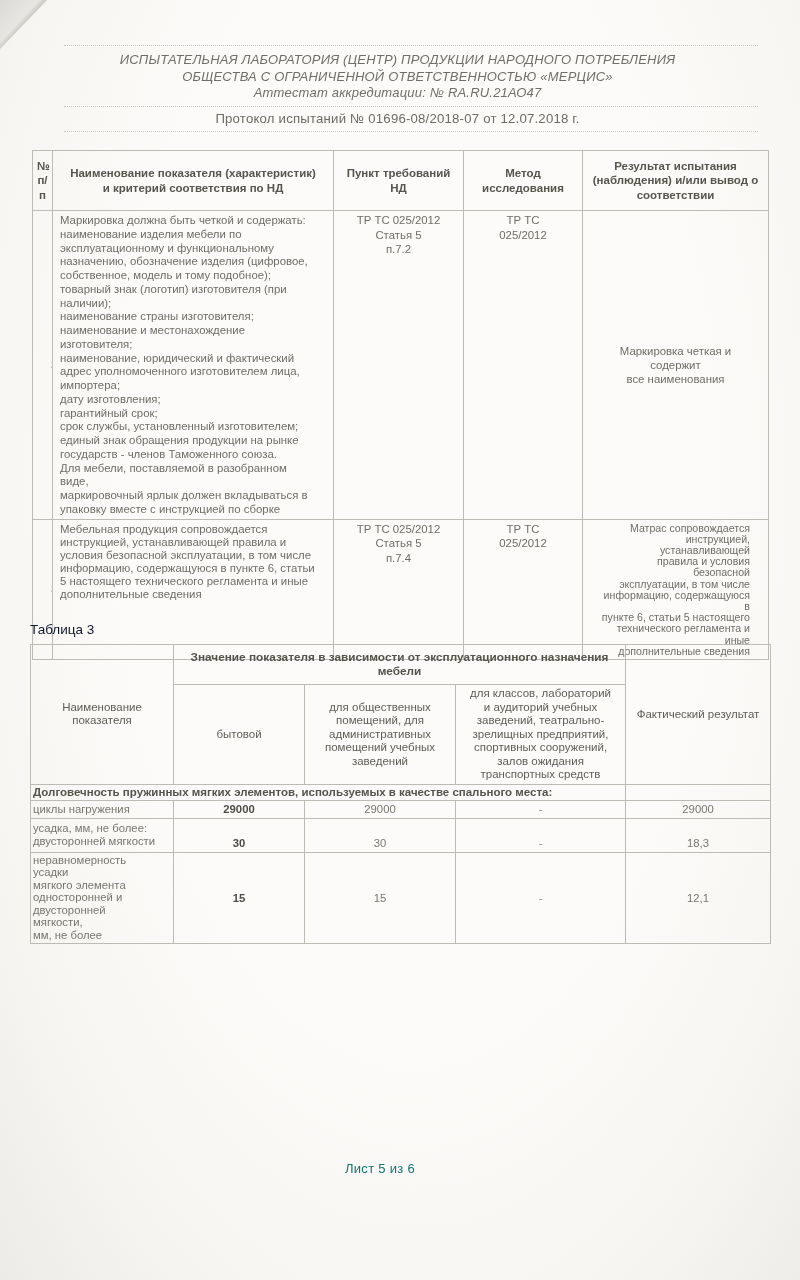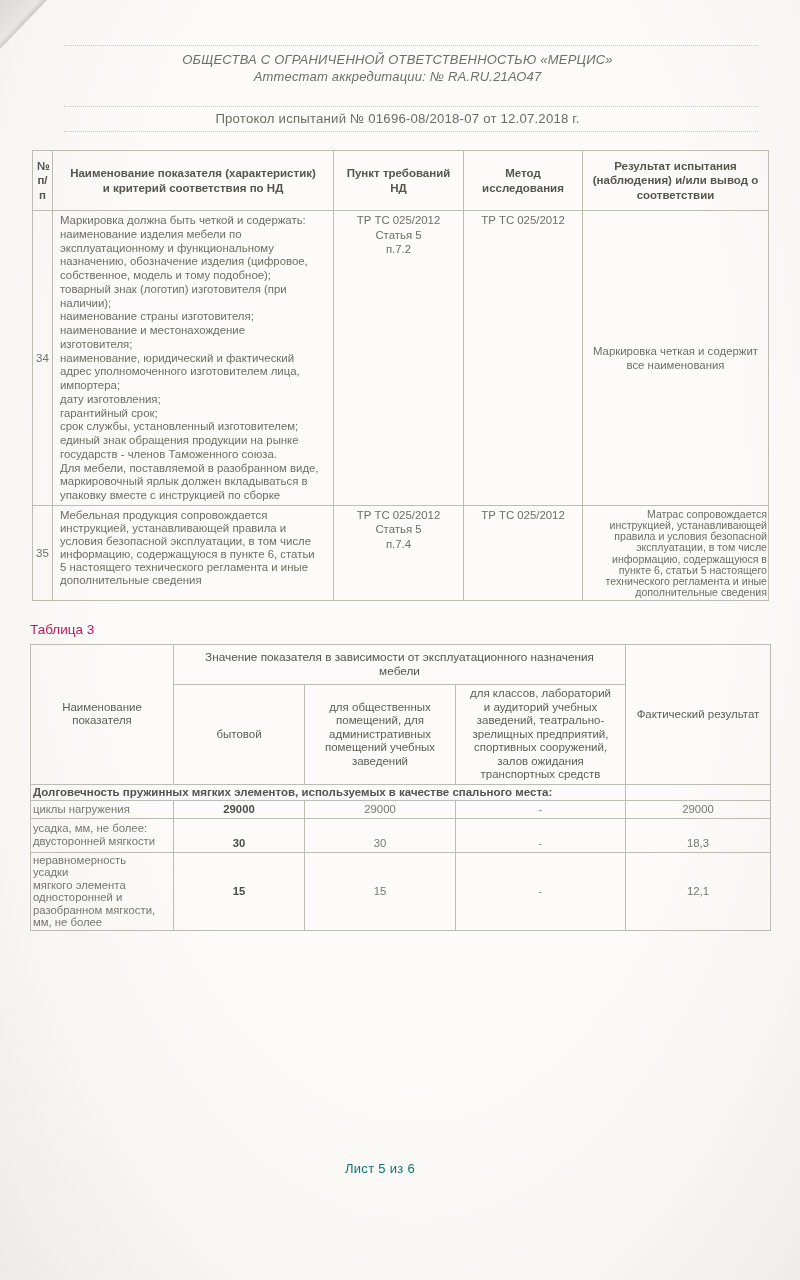--- a/index.html
+++ b/index.html
@@ -33,37 +33,37 @@
 
   
   .t1{position:absolute;left:32px;top:150px;width:736px;}
   .t1 th{
     font-weight:bold;color:#56554e;font-size:11.5px;line-height:14.5px;
     text-align:center;vertical-align:middle;padding:2px 4px;
   }
   .t1 tr.hrow{height:60px;}
   .t1 tr.r34{height:292px;}
   .t1 tr.r35{height:91px;}
-  .t1 td{font-size:11.4px;color:#6e6d66;vertical-align:top;padding:2px 1px;}
+  .t1 td{font-size:11.4px;color:#6e6d66;vertical-align:top;padding:2px 18px;}
   .t1 td.num{text-align:center;vertical-align:middle;font-size:11.5px;}
   .t1 td.name{line-height:13.75px;padding-left:7px;padding-top:3px;}
   .t1 td.name35{line-height:13.1px;padding-left:7px;padding-top:3px;}
   .t1 td.clause{text-align:center;line-height:14.5px;padding-top:2px;}
   .t1 td.method{text-align:center;line-height:14.5px;padding-top:2px;}
   .t1 td.result34{text-align:center;vertical-align:middle;line-height:14px;}
   .t1 td.result35{text-align:right;font-size:10.6px;line-height:11.2px;padding-top:3px;}
 
   
-  .t3caption{position:absolute;left:30px;top:622px;font-size:13.5px;color:#be185d;}
+  .t3caption{position:absolute;left:30px;top:622px;font-size:13.5px;color:#0f172a;}
   .t3{position:absolute;left:30px;top:644px;width:740px;}
   .t3 th{
     font-weight:normal;color:#5e5d56;font-size:11.5px;line-height:13.5px;
     text-align:center;vertical-align:middle;padding:2px 3px;
   }
-  .t3 th.group{font-weight:normal;color:#54534c;font-size:11.8px;}
+  .t3 th.group{font-weight:bold;color:#54534c;font-size:11.8px;}
   .t3 tr.h1{height:40px;}
   .t3 tr.h2{height:86px;}
   .t3 tr.section-row{height:16px;}
   .t3 tr.rowA{height:18px;margin-left:8px;}
   .t3 tr.rowB{height:34px;}
   .t3 tr.rowC{height:56px;}
   .t3 td{font-size:11.3px;color:#77766f;padding:1px 15px;vertical-align:middle;}
   .t3 td.section{font-weight:bold;color:#54534c;font-size:11.5px;text-align:left;padding-left:2px;vertical-align:top;}
   .t3 td.rname{text-align:left;line-height:12.6px;padding-left:2px;vertical-align:middle;}
   .t3 td.val{text-align:center;}
@@ -78,20 +78,21 @@
 </style>
 </head>
 <body>
 
 <div class="page">
   <div class="corner-fold"></div>
 
   <div class="rule rule1"></div>
 
   <div class="lab-block">
+    <div>ИСПЫТАТЕЛЬНАЯ ЛАБОРАТОРИЯ (ЦЕНТР) ПРОДУКЦИИ НАРОДНОГО ПОТРЕБЛЕНИЯ</div>
     <div>ОБЩЕСТВА С ОГРАНИЧЕННОЙ ОТВЕТСТВЕННОСТЬЮ «МЕРЦИС»</div>
     <div>Аттестат аккредитации: № RA.RU.21АО47</div>
   </div>
 
   <div class="rule rule2"></div>
 
   <div class="protocol">Протокол испытаний № 01696-08/2018-07 от 12.07.2018 г.</div>
 
   <div class="rule rule3"></div>
 
@@ -220,21 +221,21 @@
 двусторонней мягкости</td>
       <td class="val strong">30</td>
       <td class="val">30</td>
       <td class="val dash">-</td>
       <td class="val">18,3</td>
     </tr>
     <tr class="rowC">
       <td class="rname pre">неравномерность усадки
 мягкого элемента
 односторонней и
-разобранном мягкости,
+двусторонней мягкости,
 мм, не более</td>
       <td class="val strong">15</td>
       <td class="val">15</td>
       <td class="val dash">-</td>
       <td class="val">12,1</td>
     </tr>
   </tbody>
     </table>
 
   <div class="footer">Лист 5 из 6</div>

